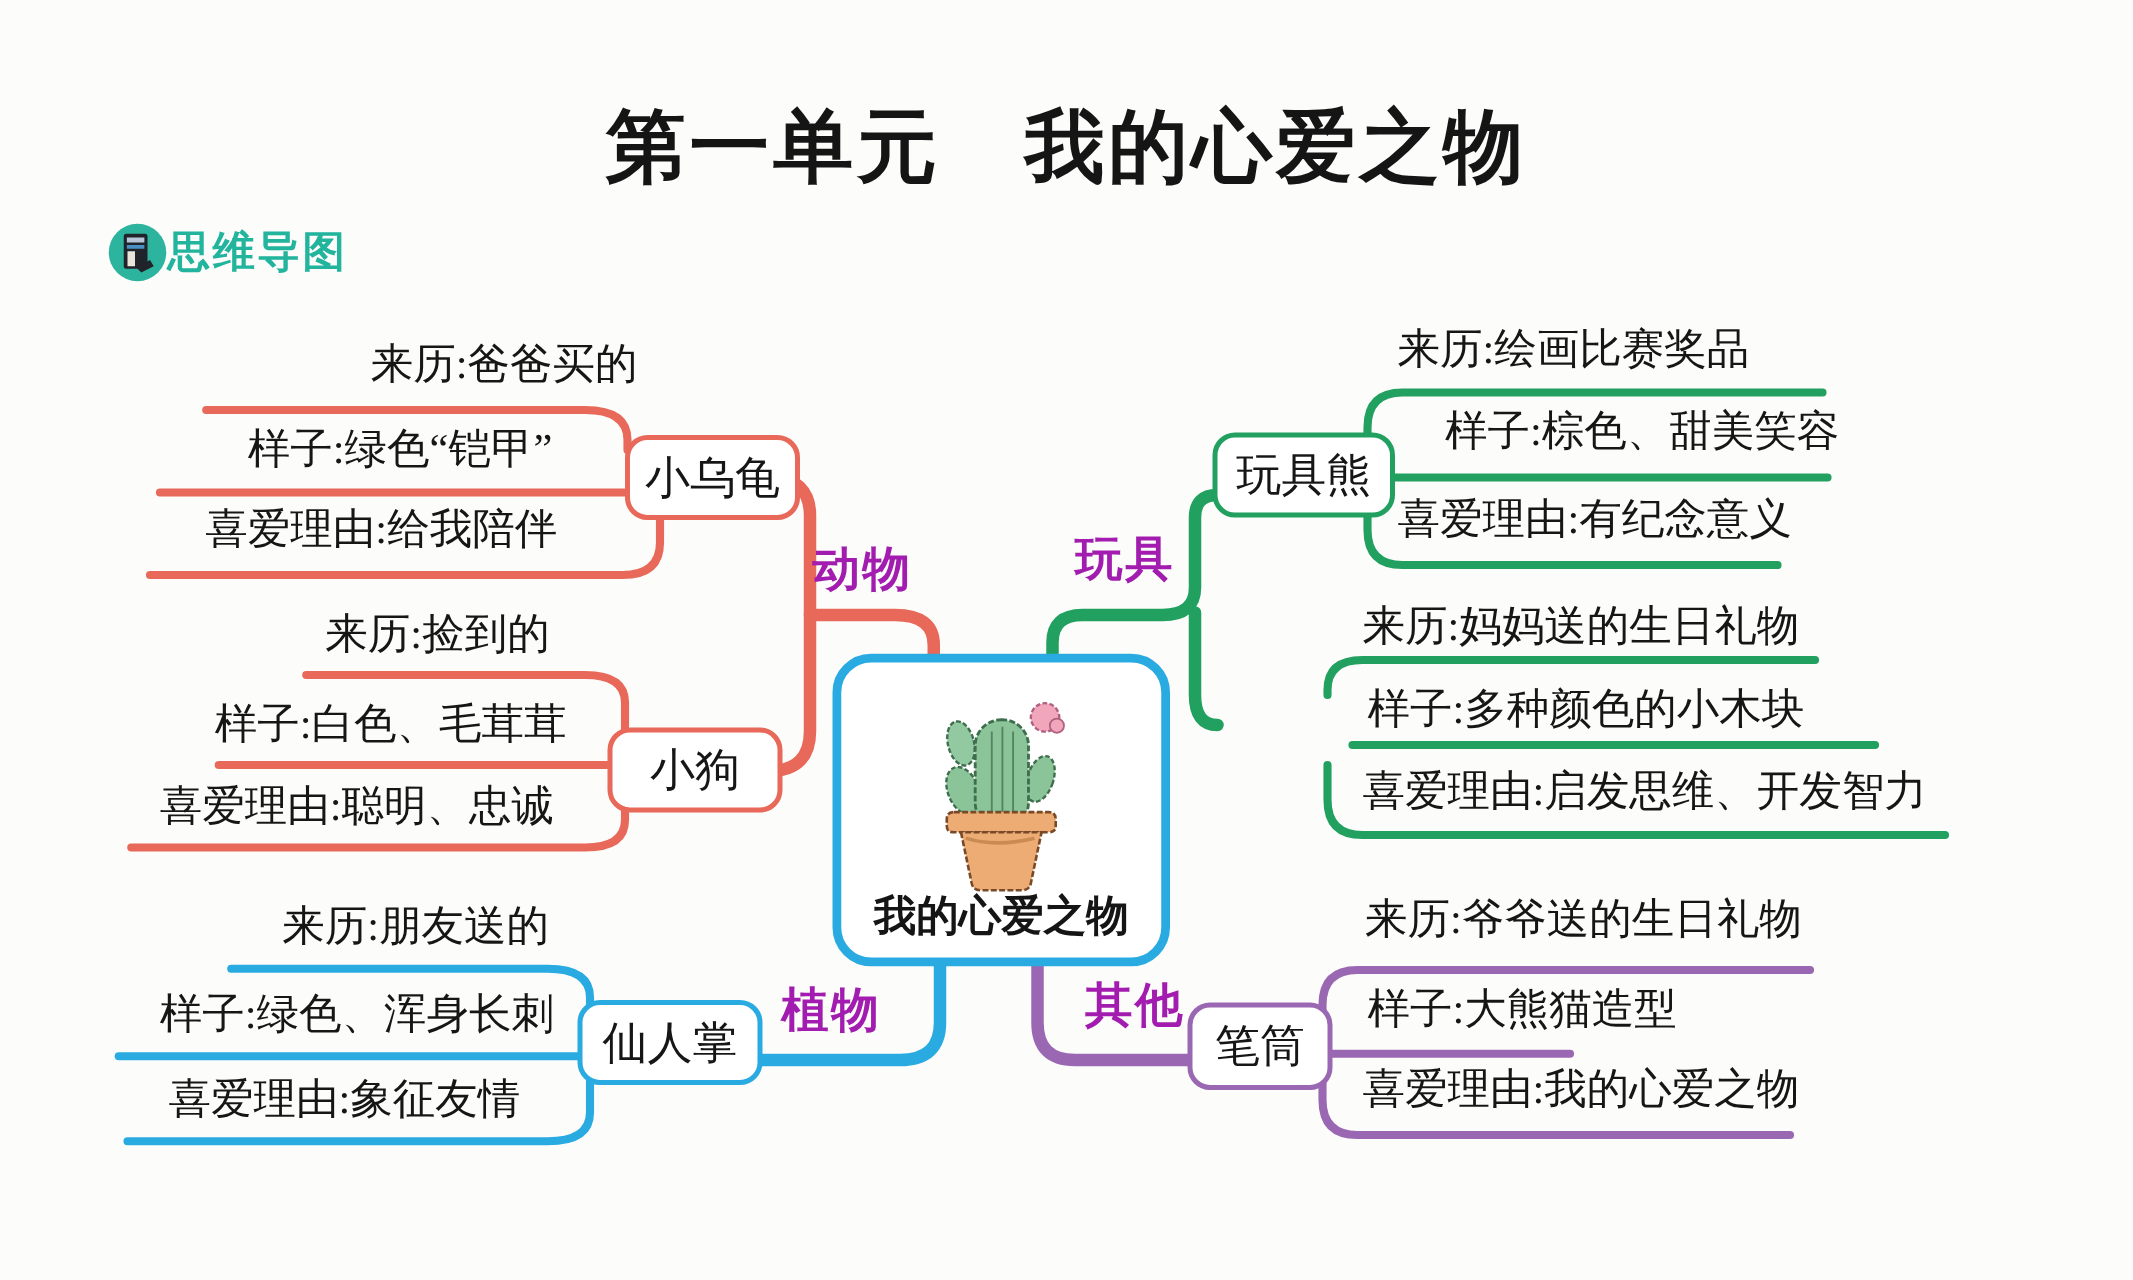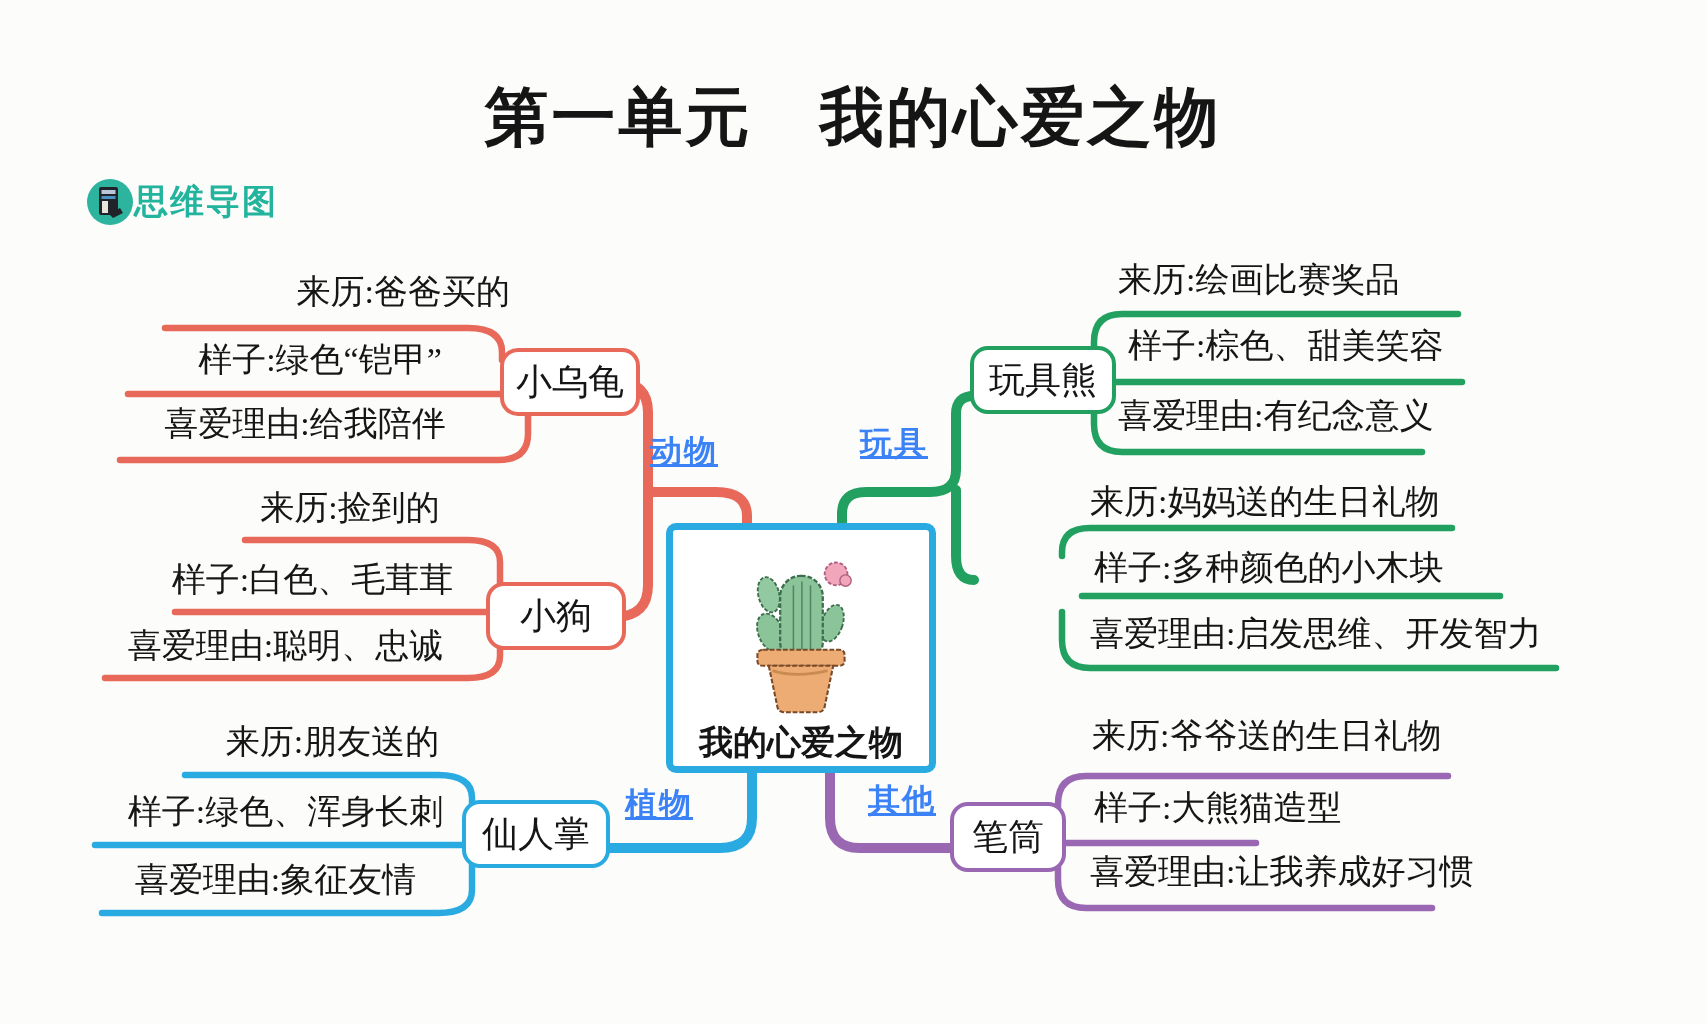--- a/index.html
+++ b/index.html
@@ -21,28 +21,28 @@
     white-space:nowrap;line-height:1.2;
   }
   .leaf.c{text-align:center;}
   .node{
     position:absolute;background:#ffffff;border:4px solid #888;border-radius:18px;
     display:flex;align-items:center;justify-content:center;
     font-family:"Liberation Serif",serif;font-size:36px;color:#161616;white-space:nowrap;
     box-sizing:border-box;
   }
   .branch-label{
-    position:absolute;font-size:32px;font-weight:900;color:#3b82f6;white-space:nowrap;
+    position:absolute;font-size:38px;font-weight:900;color:#a21caf;white-space:nowrap;
     letter-spacing:2px;
-    text-decoration:underline;
   }
   .center-node{
     position:absolute;left:666px;top:523px;width:270px;height:250px;box-sizing:border-box;
-    background:#ffffff;border:7px solid #29ABE2;border-radius:10px;
+    background:#ffffff;border:7px solid #29ABE2;border-radius:31px;
     display:flex;flex-direction:column;align-items:center;justify-content:flex-end;
+    padding-bottom:10px;
   }
   .center-illu{position:absolute;left:50%;top:6px;transform:translateX(-50%);}
   .center-label{font-size:34px;font-weight:900;color:#151515;white-space:nowrap;}
 </style>
 </head>
 <body>
 
 <div class="stage">
 
   <div class="title">第一单元　我的心爱之物</div>
@@ -101,30 +101,30 @@
 
   <div class="leaf c" style="left:170px;top:488px;width:360px;">来历:捡到的</div>
   <div class="leaf c" style="left:135px;top:560px;width:355px;">样子:白色、毛茸茸</div>
   <div class="leaf c" style="left:108px;top:626px;width:355px;">喜爱理由:聪明、忠诚</div>
 
   <div class="leaf c" style="left:155px;top:722px;width:355px;">来历:朋友送的</div>
   <div class="leaf c" style="left:108px;top:792px;width:355px;">样子:绿色、浑身长刺</div>
   <div class="leaf c" style="left:98px;top:860px;width:355px;">喜爱理由:象征友情</div>
 
   <div class="leaf" style="left:1118px;top:260px;">来历:绘画比赛奖品</div>
-  <div class="leaf" style="left:1128px;top:326px;">样子:棕色、甜美笑容</div>
+  <div class="leaf" style="left:1156px;top:326px;">样子:棕色、甜美笑容</div>
   <div class="leaf" style="left:1118px;top:396px;">喜爱理由:有纪念意义</div>
 
   <div class="leaf" style="left:1090px;top:482px;">来历:妈妈送的生日礼物</div>
   <div class="leaf" style="left:1094px;top:548px;">样子:多种颜色的小木块</div>
   <div class="leaf" style="left:1090px;top:614px;">喜爱理由:启发思维、开发智力</div>
 
   <div class="leaf" style="left:1092px;top:716px;">来历:爷爷送的生日礼物</div>
   <div class="leaf" style="left:1094px;top:788px;">样子:大熊猫造型</div>
-  <div class="leaf" style="left:1090px;top:852px;">喜爱理由:让我养成好习惯</div>
+  <div class="leaf" style="left:1090px;top:852px;">喜爱理由:我的心爱之物</div>
 
   <div class="node" style="left: 500px; top: 348px; width: 140px; height: 68px; border-color: rgb(232, 105, 90);">小乌龟</div>
   <div class="node" style="left: 486px; top: 582px; width: 140px; height: 68px; border-color: rgb(232, 105, 90);">小狗</div>
   <div class="node" style="left: 462px; top: 800px; width: 148px; height: 68px; border-color: rgb(41, 171, 226);">仙人掌</div>
   <div class="node" style="left: 970px; top: 346px; width: 146px; height: 68px; border-color: rgb(33, 160, 96);">玩具熊</div>
   <div class="node" style="left: 950px; top: 802px; width: 116px; height: 70px; border-color: rgb(154, 104, 178);">笔筒</div>
 
   <div class="center-node">
     <svg class="center-illu" width="190" height="180" viewBox="0 0 200 190">
 

